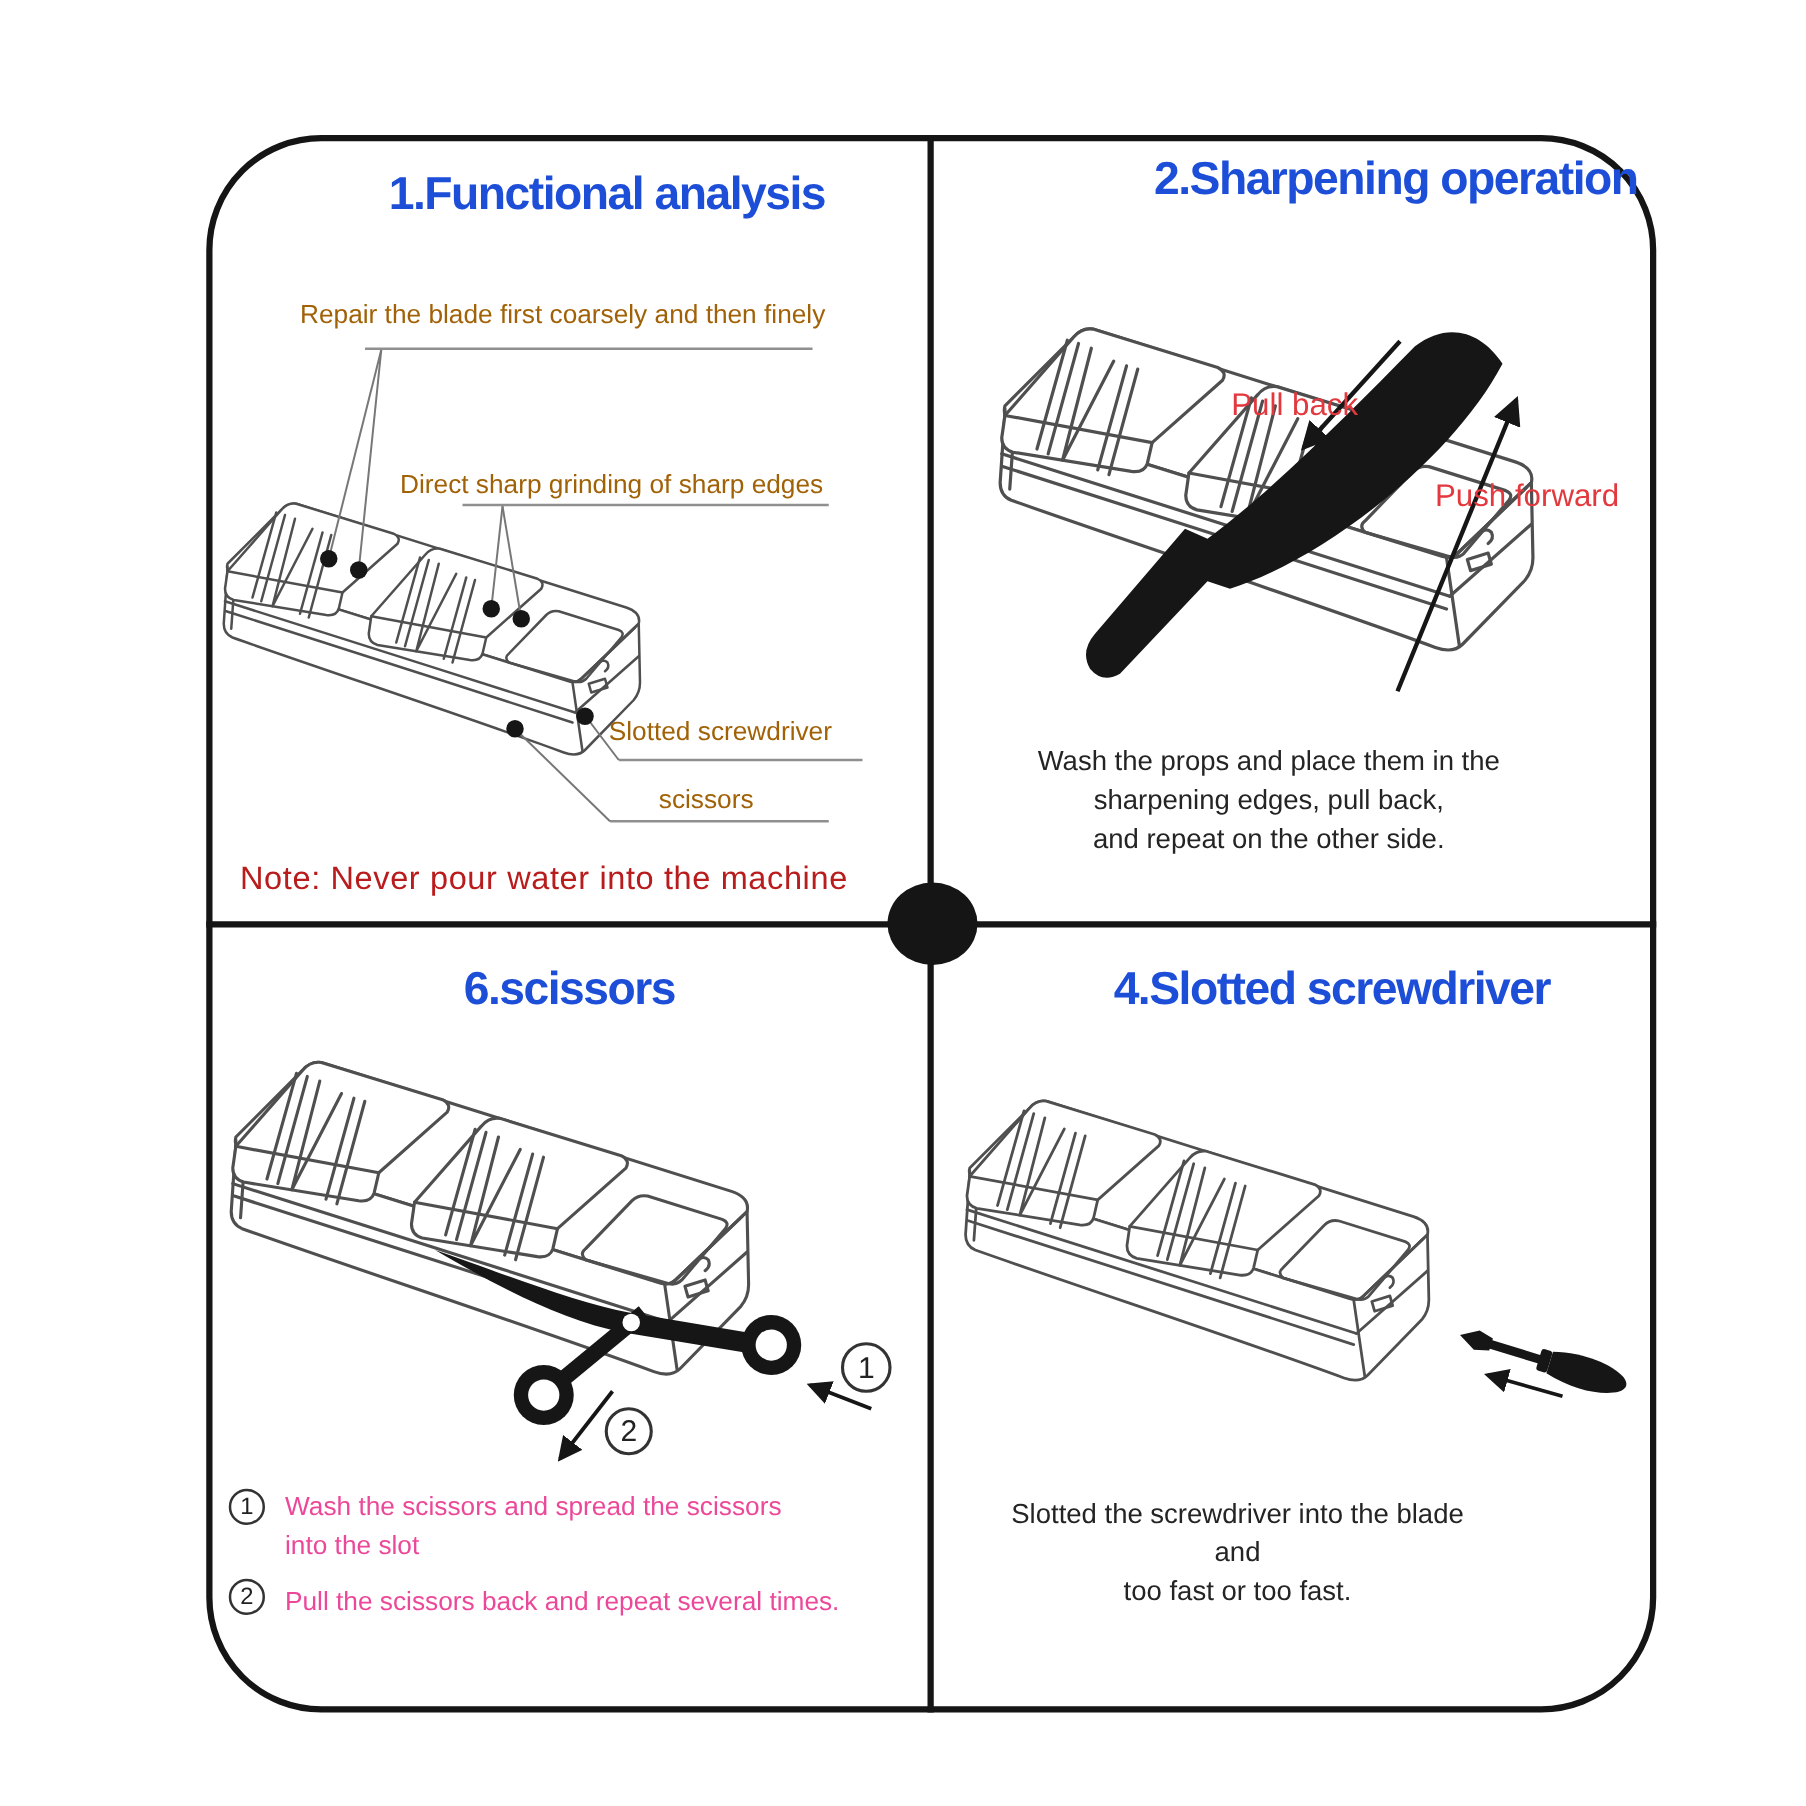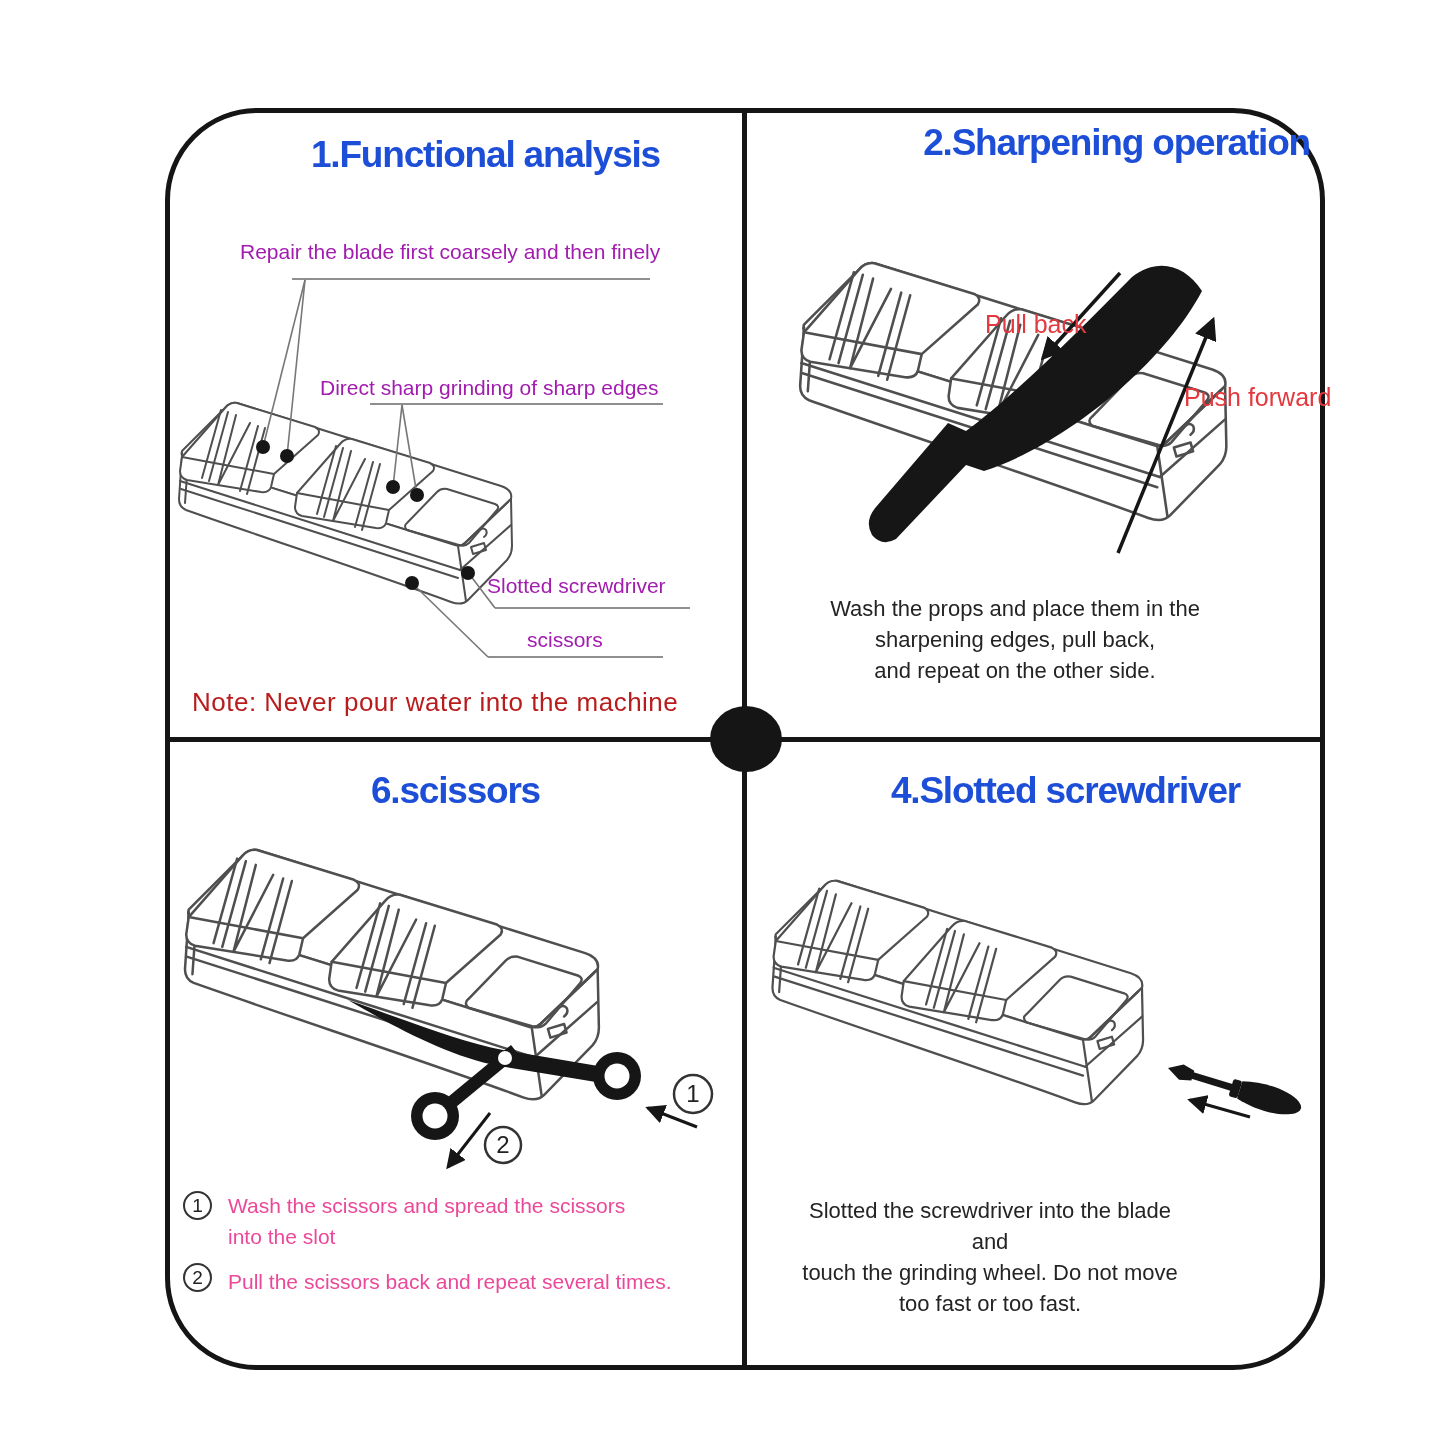--- a/index.html
+++ b/index.html
@@ -5,21 +5,21 @@
   html,body{margin:0;padding:0;background:#fff;}
   .canvas{position:relative;width:1445px;height:1445px;background:#ffffff;
           font-family:"Liberation Sans",sans-serif;color:#1c1c1c;overflow:hidden;}
   .abs{position:absolute;}
   .frame{left:165px;top:108px;width:1160px;height:1262px;border:5px solid #151515;
          border-radius:92px;box-sizing:border-box;}
   .divider-v{left:742px;top:108px;width:5px;height:1262px;background:#151515;}
   .divider-h{left:165px;top:737px;width:1160px;height:5px;background:#151515;}
   .center-dot{left:710px;top:706px;width:72px;height:66px;background:#151515;border-radius:50%;}
   .title{font-size:37px;font-weight:700;letter-spacing:-1.2px;color:#1d4ed8;text-align:right;white-space:nowrap;}
-  .ann{font-size:21px;color:#a21caf;white-space:nowrap;}
+  .ann{font-size:21px;color:#a16207;white-space:nowrap;}
   .note{font-size:26px;color:#b91c1c;white-space:nowrap;letter-spacing:0.5px;}
   .caption{font-size:22px;line-height:31px;color:#242424;text-align:center;}
   .caption span{display:block;}
   .redlbl{font-size:25px;color:#e2383e;white-space:nowrap;}
   .step{font-size:21px;line-height:31px;color:#ec4899;white-space:nowrap;}
   .step span{display:block;}
   .numcircle{width:29px;height:29px;border:2.5px solid #333;border-radius:50%;
              display:flex;align-items:center;justify-content:center;
              font-size:19px;color:#222;box-sizing:border-box;background:#fff;}
   svg{overflow:visible;}
@@ -117,21 +117,21 @@
     <path fill="#161616" d="M432,56 C415,30 388,22 362,42 C310,95 245,160 196,196 L178,188 L106,272
              Q94,286 102,300 Q112,312 126,304 L196,230 L214,236
              C290,212 392,132 432,56 Z"></path>
     <g stroke="#161616" stroke-width="3.5" fill="none">
       <path d="M350,38 L273,123" marker-end="url(#ah)"></path>
       <path d="M348,318 L443,85" marker-end="url(#ah)"></path>
     </g>
   </svg>
   <div class="abs title" style="left:760px;top:122px;width:550px">2.Sharpening operation</div>
   <div class="abs redlbl" style="left:985px;top:310px">Pull back</div>
-  <div class="abs redlbl" style="left:1184px;top:383px">Push forward</div>
+  <div class="abs redlbl" style="left:1148px;top:383px">Push forward</div>
   <div class="abs caption" style="left:810px;top:593px;width:410px">
     <span>Wash the props and place them in the</span>
     <span>sharpening edges, pull back,</span>
     <span>and repeat on the other side.</span>
   </div>
 
   
   <svg class="abs" style="left:165px;top:820px" width="580" height="420" viewBox="0 0 580 420">
     <g>
       <use href="#sharpener" transform="translate(15,20) scale(1.243)"></use>
@@ -174,17 +174,16 @@
       <path d="M0,0 L14,-8 L26,-5 L26,5 L14,8 Z"></path>
       <rect x="24" y="-3.5" width="44" height="7"></rect>
       <rect x="66" y="-9" width="9" height="18" rx="2.5"></rect>
       <path d="M75,-9 C100,-16 124,-13 135,-6 Q143,0 135,6 C124,13 100,16 75,9 Z"></path>
     </g>
     <path d="M490,267 L430,250" stroke="#161616" stroke-width="3" fill="none" marker-end="url(#ah)"></path>
   </svg>
   <div class="abs title" style="left:760px;top:770px;width:480px">4.Slotted screwdriver</div>
   <div class="abs caption" style="left:790px;top:1195px;width:400px">
     <span>Slotted the screwdriver into the blade and</span>
-    <span>touch the grinding wheel. Do not move</span>
     <span>too fast or too fast.</span>
   </div>
 
 </div>
 
 </body></html>

